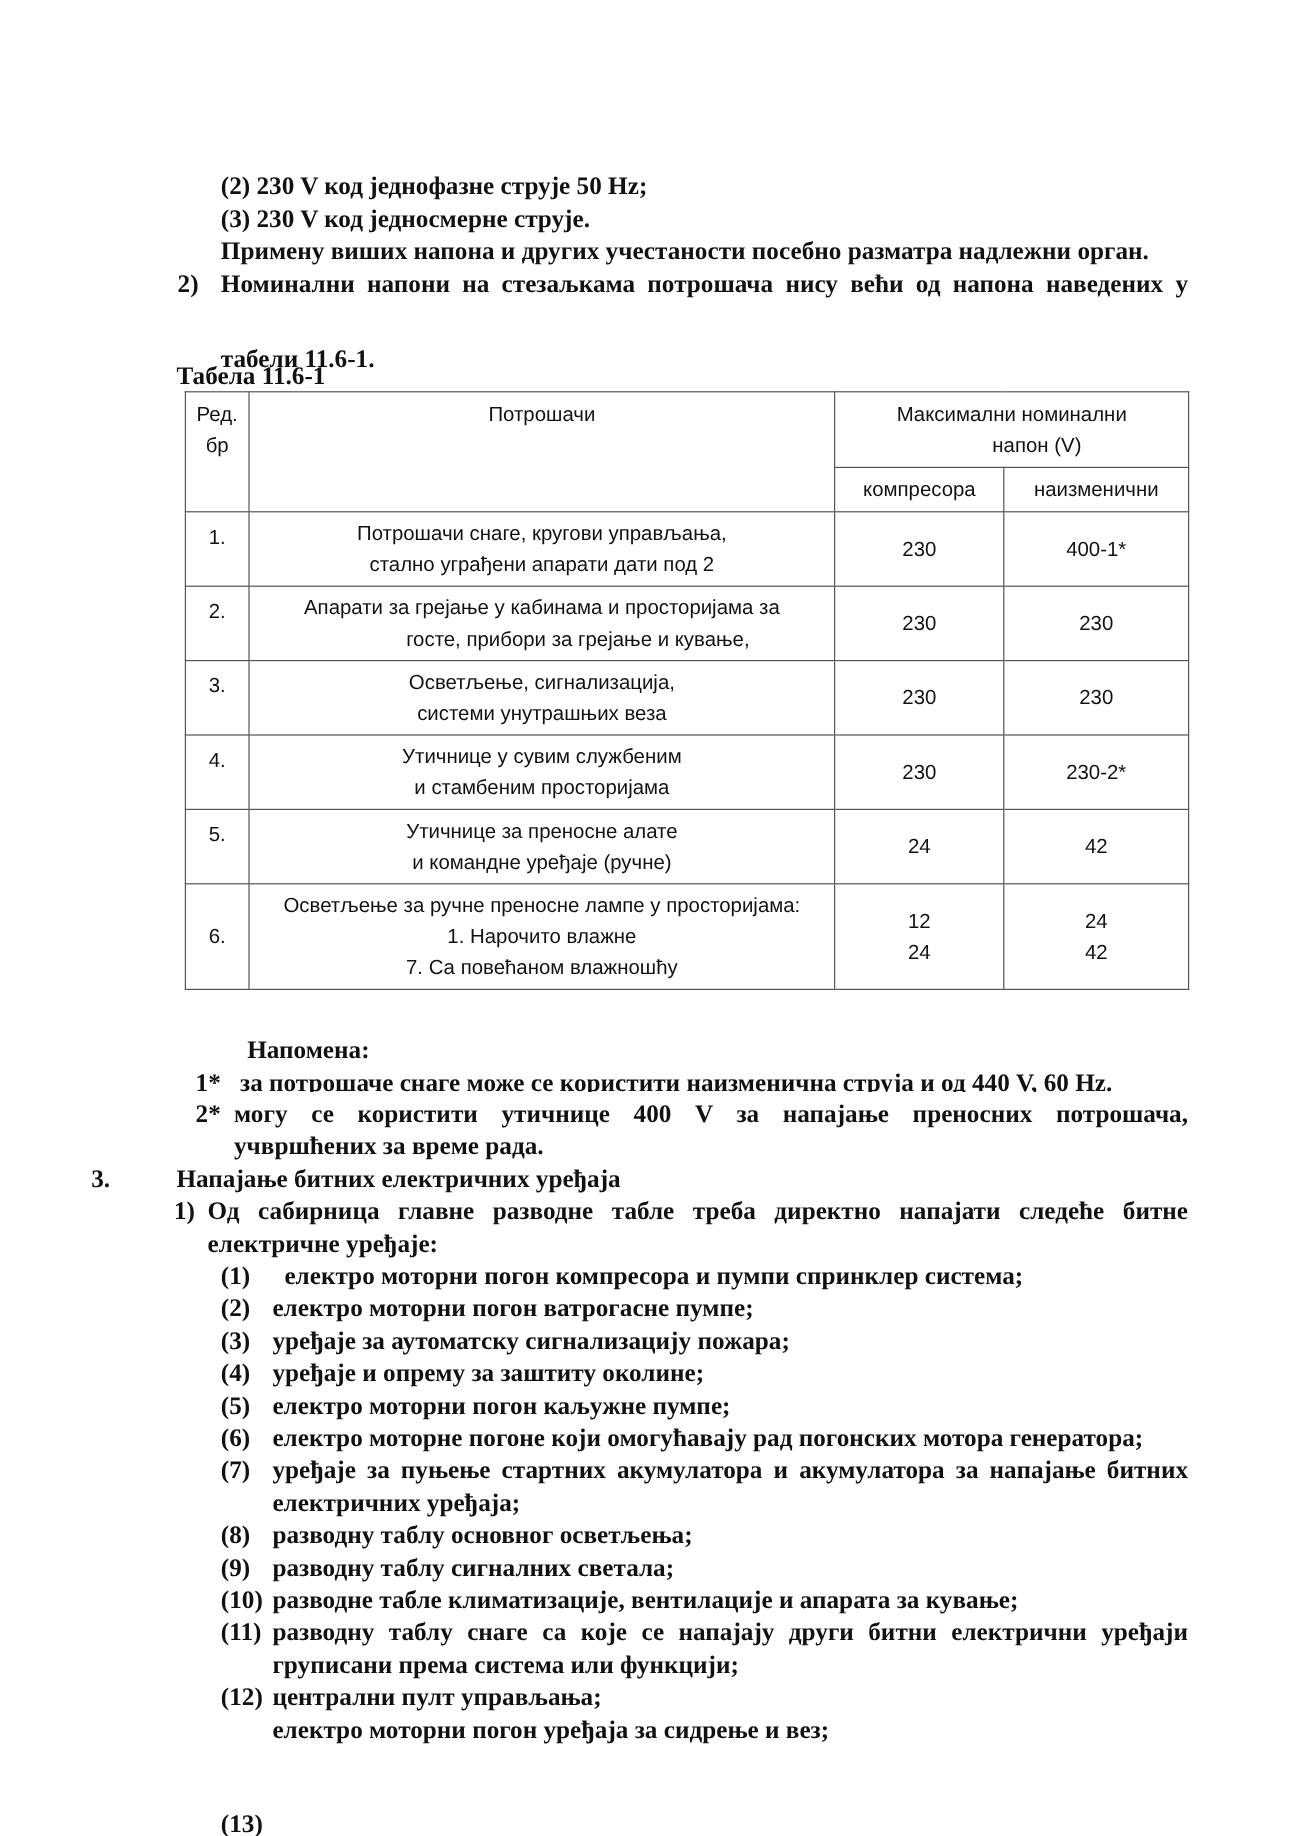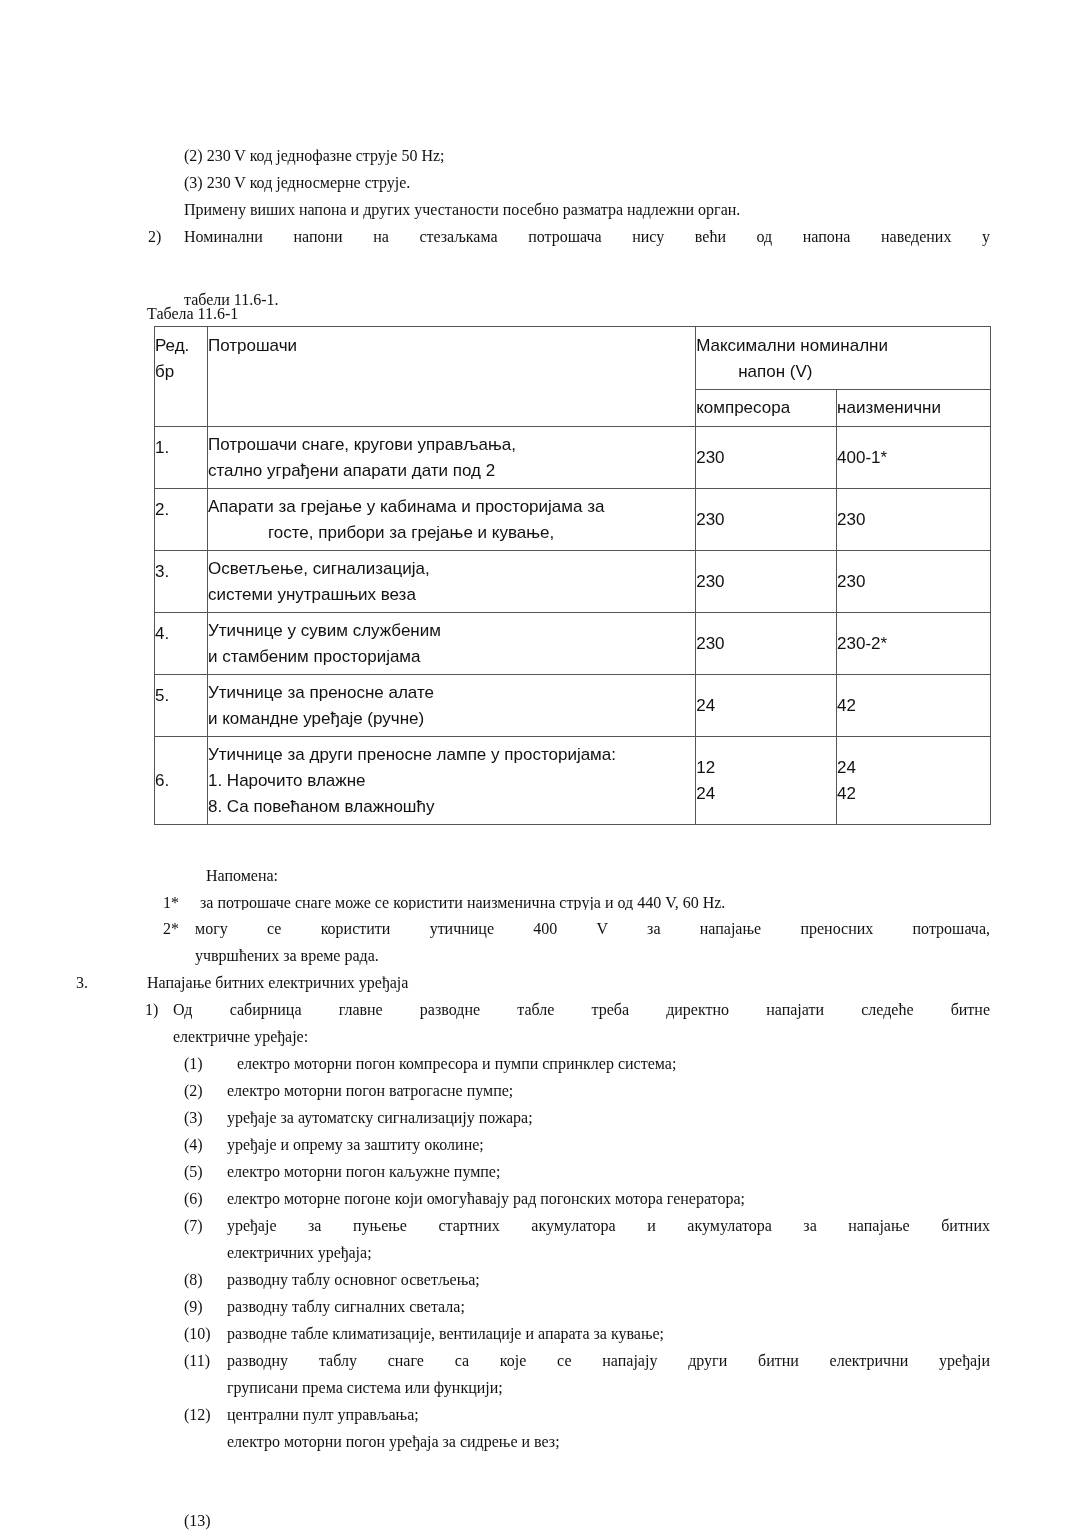--- a/index.html
+++ b/index.html
@@ -1,21 +1,21 @@
 <!DOCTYPE html>
 <html><head>
 <meta charset="utf-8">
 <style>
   html, body { margin: 0; padding: 0; background: #ffffff; }
   body { width: 1090px; height: 1530px; position: relative; overflow: hidden; color: #111; }
-  .serif { font-family: "Liberation Serif", "DejaVu Serif", serif; font-size: 16px; line-height: 27px; }
+  .serif { font-family: "Liberation Serif", "DejaVu Serif", serif; font-size: 21px; line-height: 27px; font-weight: bold; }
   .abs { position: absolute; white-space: nowrap; }
   .just { position: absolute; text-align: justify; text-align-last: justify; white-space: normal; }
   table.voltage { position: absolute; left: 154px; top: 326px; border-collapse: collapse; width: 837px; }
-  table.voltage td { border: 1px solid #555; padding: 0; vertical-align: top; 
+  table.voltage td { border: 1px solid #555; padding: 0; vertical-align: top; text-align: center;
     font-family: "Liberation Sans", "DejaVu Sans", sans-serif; font-size: 17px; line-height: 26px; color: #111; margin-left: 39px; }
   td.num { padding-top: 8px !important; }
   td.mid { vertical-align: middle !important; }
   .row-h1 { height: 63px; }
   .row-h2 { height: 37px; }
   .row-n { height: 62px; }
   .row-6 { height: 88px; }
 </style>
 </head>
 <body>
@@ -94,23 +94,23 @@
     <td class="mid">
       <div>Утичнице за преносне алате</div>
       <div>и командне уређаје (ручне)</div>
     </td>
     <td class="mid">24</td>
     <td class="mid">42</td>
   </tr>
   <tr class="row-6">
     <td class="mid">6.</td>
     <td class="mid">
-      <div>Утичнице за други преносне лампе у просторијама:</div>
+      <div>Осветљење за ручне преносне лампе у просторијама:</div>
       <div>1. Нарочито влажне</div>
-      <div>8. Са повећаном влажношћу</div>
+      <div>7. Са повећаном влажношћу</div>
     </td>
     <td class="mid">
       <div>12</div>
       <div>24</div>
     </td>
     <td class="mid">
       <div>24</div>
       <div>42</div>
     </td>
   </tr>

